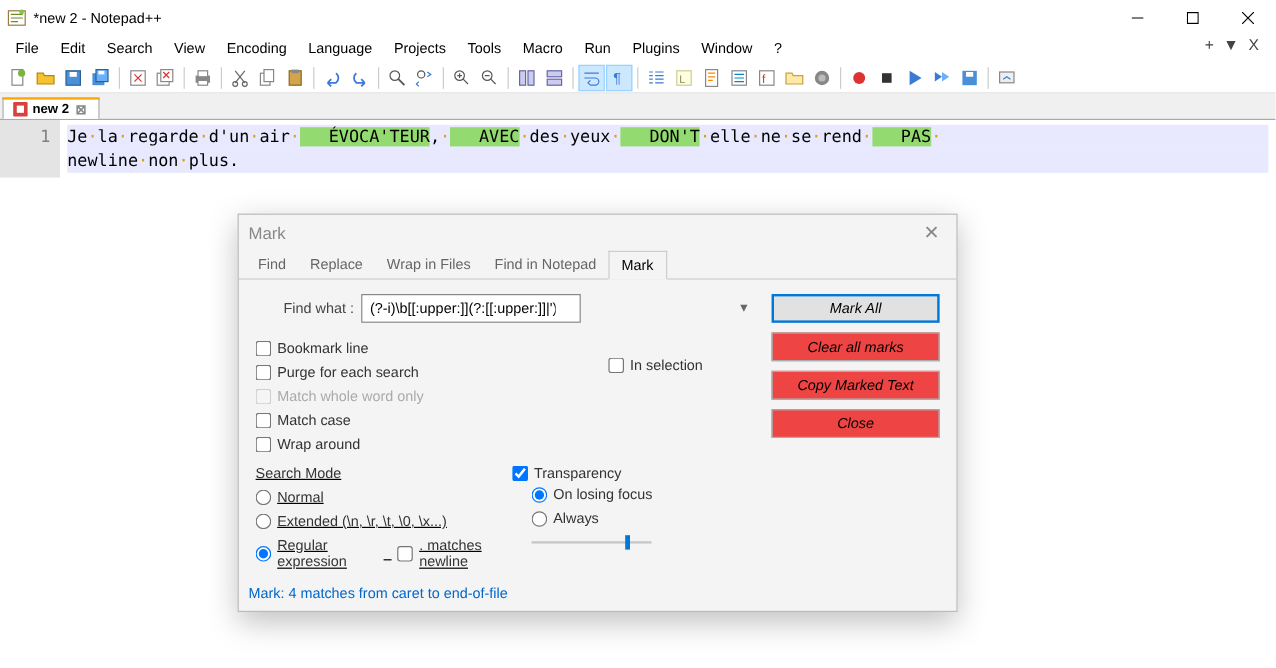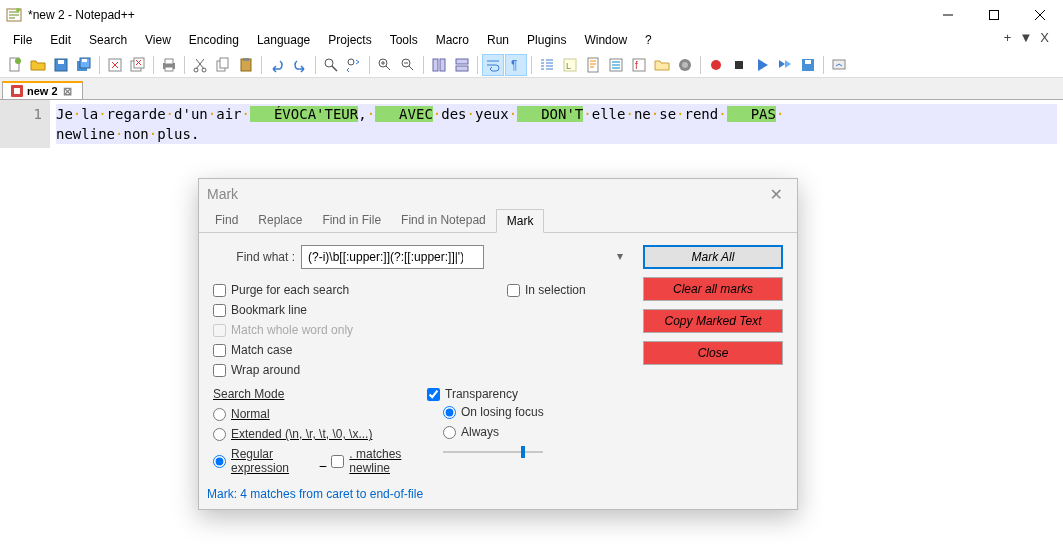--- a/index.html
+++ b/index.html
@@ -354,58 +354,58 @@
 </div>
 
 <div class="dialog">
   <div class="dlg-title">
     <span>Mark</span>
     <span class="dlg-close">✕</span>
   </div>
   <div class="dlg-tabs">
     <div class="dlg-tab">Find</div>
     <div class="dlg-tab">Replace</div>
-    <div class="dlg-tab">Find in File</div>
+    <div class="dlg-tab">Wrap in Files</div>
     <div class="dlg-tab">Find in Notepad</div>
     <div class="dlg-tab active">Mark</div>
   </div>
   <div class="dlg-body">
     <div class="dlg-left">
       <div class="find-row">
         <span class="find-label">Find what :</span>
         <div class="find-input-wrap">
           <input class="find-input" value="(?-i)\b[[:upper:]](?:[[:upper:]]|')+\b" style="">
           <span class="find-dd">▾</span>
         </div>
       </div>
       <div style="display:flex;">
         <div class="checks" style="flex:1;">
           <label class="check-row">
               <input type="checkbox" style="">
-              <span>Purge for each search</span>
+              <span>Bookmark line</span>
             </label>
           <label class="check-row">
               <input type="checkbox" style="">
-              <span>Bookmark line</span>
+              <span>Purge for each search</span>
             </label>
           <label class="check-row disabled">
               <input type="checkbox" disabled="" style="">
               <span>Match whole word only</span>
             </label>
           <label class="check-row">
               <input type="checkbox" style="">
               <span>Match case</span>
             </label>
           <label class="check-row">
               <input type="checkbox" style="">
               <span>Wrap around</span>
             </label>
         </div>
         <div style="width:120px;">
-          <label class="check-row" style="">
+          <label class="check-row" style="margin-top:14px;">
               <input type="checkbox" style="">
               <span>In selection</span>
             </label>
         </div>
       </div>
       <div class="two-col">
         <div class="col-a">
           <div class="group-label">Search Mode</div>
           <div class="checks">
             <label class="check-row">

